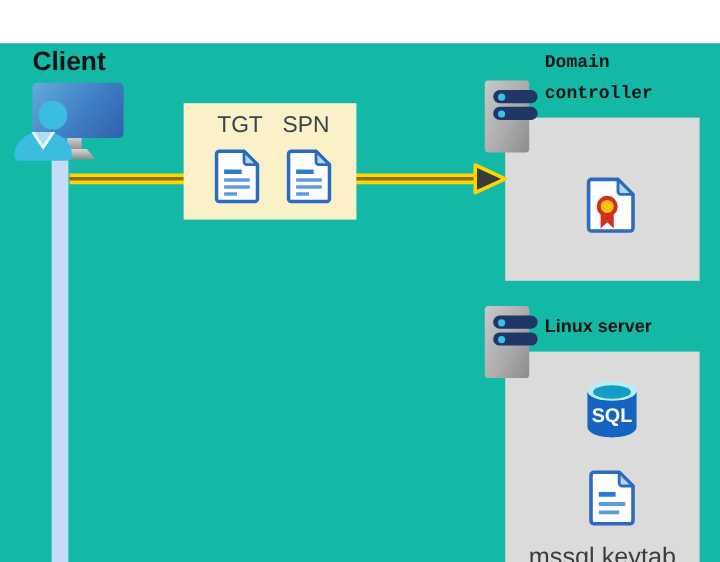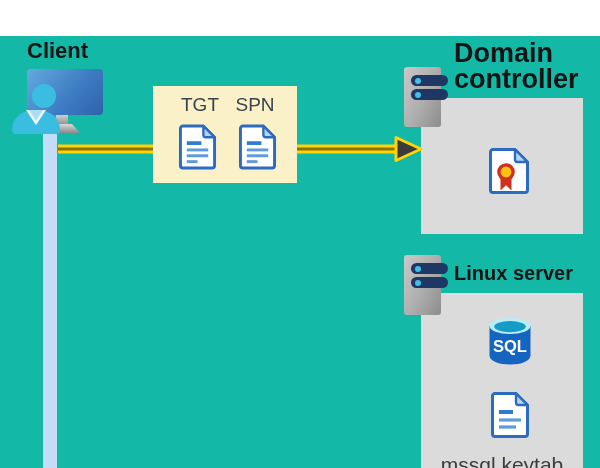--- a/index.html
+++ b/index.html
@@ -6,22 +6,22 @@
   .stage{
     position:relative;width:600px;height:468px;background:#14b8a6;overflow:hidden;
     font-family:"Liberation Sans","DejaVu Sans",sans-serif;
     margin-top:36px;
   }
   .abs{position:absolute;}
 
   
   .h-label{font-weight:bold;color:#141414;font-size:22px;line-height:26px;}
   .client-label{left:27px;top:2px;}
-  .dc-label{left:454px;top:4px;width:110px;font-size:27px;}
-  .linux-label{left:454px;top:224px;white-space:nowrap;font-size:20px;}
+  .dc-label{left:454px;top:4px;width:110px;font-size:15px;font-family:Liberation Mono, monospace;}
+  .linux-label{left:454px;top:224px;white-space:nowrap;font-size:15px;}
   .ticket-label{top:58px;width:46px;text-align:center;font-size:19px;color:#3A434D;}
   .tgt-label{left:173px;text-align:right;}
   .spn-label{left:232px;}
   .keytab-label{left:421px;top:417px;width:162px;text-align:center;font-size:21px;color:#3C3C3C;}
 
   
   .panel{background:#DBDBDB;}
   .panel-dc{left:421px;top:62px;width:162px;height:136px;}
   .panel-linux{left:421px;top:257px;width:162px;height:198px;}
   .ticket-box{left:153px;top:50px;width:144px;height:97px;background:#FAF1C9;z-index:3;}

